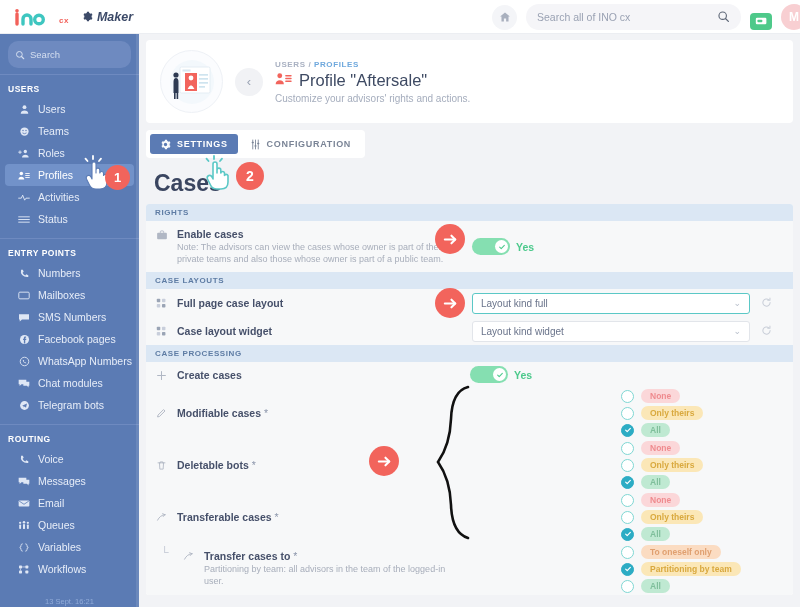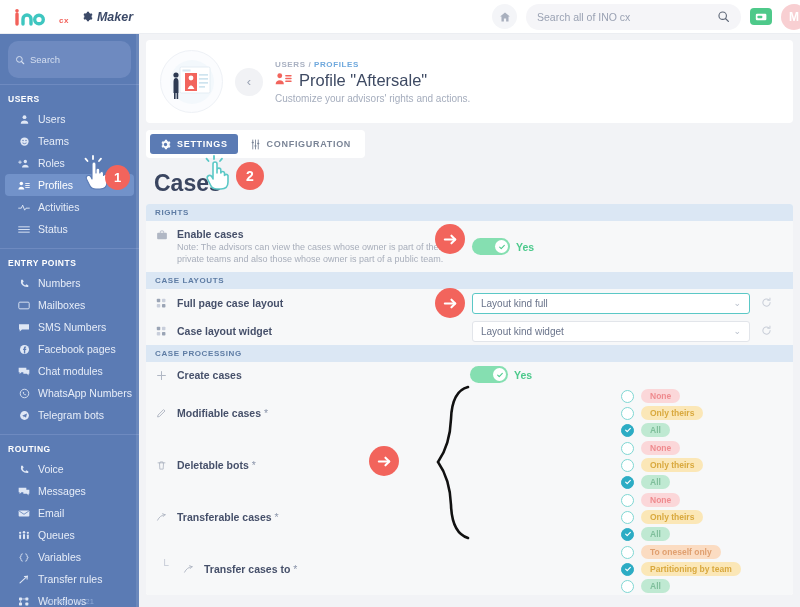--- a/index.html
+++ b/index.html
@@ -15,21 +15,21 @@
     position: absolute; top: 0; left: 0; width: 800px; height: 34px;
     background: #ffffff; display: flex; align-items: center;
     border-bottom: 1px solid #eceef2; z-index: 20;
   }
   .logo-wrap { display: flex; align-items: center; margin-left: 14px; }
   .logo-mark { display:flex; align-items: flex-end; height: 18px; }
   .logo-cx { font-size: 8px; color: #f2615a; font-weight: 700; margin-left: 1px; letter-spacing: .5px; margin-top: 8px;}
   .maker { display: flex; align-items: center; margin-left: 13px; gap: 4px; }
   .maker-txt { font-size: 12.5px; color: #3c4a68; font-weight: 700; font-style: italic; }
   .gear { width: 11px; height: 11px; color:#3c4a68; }
-  .top-right { margin-left: auto; display: flex; align-items: center; gap: 9px; padding-right: 2px; }
+  .top-right { margin-left: auto; display: flex; align-items: flex-end; gap: 9px; padding-right: 2px; }
   .home-btn {
     width: 25px; height: 25px; border-radius: 50%; background: #f4f5f8;
     display: flex; align-items: center; justify-content: center;
   }
   .searchbox {
     width: 215px; height: 26px; border-radius: 13px; background: #f5f5f8;
     display: flex; align-items: center; padding: 0 11px;
   }
   .searchbox input {
     flex: 1; border: 0; background: transparent; outline: none;
@@ -47,21 +47,21 @@
     margin-right: -9px;
   }
 
   
   .sidebar {
     position: absolute; top: 34px; left: 0; width: 139px; height: 573px;
     background: #5b7bb4; overflow: hidden;
   }
   .sb-search-row { padding: 7px 8px 6px 8px; }
   .sb-search {
-    height: 37px; border-radius: 10px; background: #6e8ac0;
+    height: 27px; border-radius: 10px; background: #6e8ac0;
     display: flex; align-items: center; padding: 0 7px; gap: 5px;
   }
   .sb-search .ph { font-size: 9.5px; color: #d5dff0; }
   .sb-sep { height: 1px; background: #6e8ac0; }
   .sb-group-title {
     font-size: 8.5px; font-weight: 700; color: #ffffff;
     letter-spacing: .5px; padding: 9px 0 4px 8px;
   }
   .sb-item {
     display: flex; align-items: center; gap: 8px;
@@ -335,35 +335,35 @@
       <span class="ic">
         <svg width="11" height="11" viewBox="0 0 16 16">
             <circle cx="8" cy="8" r="6.6" fill="#dfe7f5"></circle>
             <path d="M9.1 5.6 H10.3 V3.7 H8.8 Q7.1 3.7 7.1 5.6 V6.9 H5.9 V8.7 H7.1 V13.8 H9.1 V8.7 H10.4 L10.7 6.9 H9.1 V6.1 Q9.1 5.6 9.1 5.6 Z" fill="#5b7bb4"></path>
           </svg>
       </span>
       <span>Facebook pages</span>
     </div>
     <div class="sb-item">
       <span class="ic">
-        <svg width="12" height="11" viewBox="0 0 18 16">
-            <path d="M1 2.5 H12.5 V9 H5.2 L2.4 11.6 V9 H1 Z" fill="#dfe7f5"></path>
-            <path d="M8 5.2 H17 V11.5 H15.8 V14 L13.4 11.5 H8 Z" fill="#dfe7f5"></path>
-          </svg>
-      </span>
-      <span>Chat modules</span>
-    </div>
-    <div class="sb-item">
-      <span class="ic">
         <svg width="11" height="11" viewBox="0 0 16 16">
             <circle cx="8" cy="8" r="6.2" stroke="#dfe7f5" stroke-width="1.3" fill="none"></circle>
             <path d="M5.6 5.4 Q5.2 7.4 6.9 9.1 Q8.6 10.8 10.6 10.4 L10 9 L8.8 9.4 Q7.7 8.7 7 7.6 L7.6 6.6 Z" fill="#dfe7f5"></path>
           </svg>
       </span>
       <span>WhatsApp Numbers</span>
+    </div>
+    <div class="sb-item">
+      <span class="ic">
+        <svg width="12" height="11" viewBox="0 0 18 16">
+            <path d="M1 2.5 H12.5 V9 H5.2 L2.4 11.6 V9 H1 Z" fill="#dfe7f5"></path>
+            <path d="M8 5.2 H17 V11.5 H15.8 V14 L13.4 11.5 H8 Z" fill="#dfe7f5"></path>
+          </svg>
+      </span>
+      <span>Chat modules</span>
     </div>
     <div class="sb-item">
       <span class="ic">
         <svg width="11" height="11" viewBox="0 0 16 16">
             <circle cx="8" cy="8" r="6.4" fill="#dfe7f5"></circle>
             <path d="M4.4 8.2 L11.6 5.2 L10.2 11.4 L8 9.6 L6.6 10.8 L6.6 8.9 Z" fill="#5b7bb4"></path>
           </svg>
       </span>
       <span>Telegram bots</span>
     </div>
@@ -411,29 +411,20 @@
       <span>Queues</span>
     </div>
     <div class="sb-item">
       <span class="ic">
         <svg width="12" height="11" viewBox="0 0 18 16">
             <path d="M6.5 2.5 Q4.5 2.5 4.5 5 Q4.5 8 2.6 8 Q4.5 8 4.5 11 Q4.5 13.5 6.5 13.5" stroke="#dfe7f5" stroke-width="1.3" fill="none" stroke-linecap="round"></path>
             <path d="M11.5 2.5 Q13.5 2.5 13.5 5 Q13.5 8 15.4 8 Q13.5 8 13.5 11 Q13.5 13.5 11.5 13.5" stroke="#dfe7f5" stroke-width="1.3" fill="none" stroke-linecap="round"></path>
           </svg>
       </span>
       <span>Variables</span>
-    </div>
-    <div class="sb-item">
-      <span class="ic">
-        <svg width="12" height="11" viewBox="0 0 18 16">
-            <path d="M3 13 L14 3" stroke="#dfe7f5" stroke-width="1.6" stroke-linecap="round"></path>
-            <path d="M14 3 L9.6 3.4 M14 3 L13.6 7.4" stroke="#dfe7f5" stroke-width="1.6" stroke-linecap="round"></path>
-          </svg>
-      </span>
-      <span>Transfer rules</span>
     </div>
     <div class="sb-item">
       <span class="ic">
         <svg width="12" height="11" viewBox="0 0 18 16">
             <rect x="1.5" y="2" width="4.5" height="4.5" rx="1" fill="#dfe7f5"></rect>
             <rect x="11" y="2" width="4.5" height="4.5" rx="1" fill="#dfe7f5"></rect>
             <rect x="1.5" y="9.5" width="4.5" height="4.5" rx="1" fill="#dfe7f5"></rect>
             <rect x="11" y="9.5" width="4.5" height="4.5" rx="1" fill="#dfe7f5"></rect>
             <path d="M6 4.2 H11 M3.7 6.5 V9.5" stroke="#dfe7f5" stroke-width="1.1"></path>
           </svg>
@@ -736,20 +727,21 @@
             <svg width="11" height="11" viewBox="0 0 14 14">
                 <path d="M2 10.4 Q5 4 11.4 3.4" stroke="#b0b7c4" stroke-width="1.2" fill="none" stroke-linecap="round"></path>
                 <path d="M11.4 3.4 L8.4 2.2 M11.4 3.4 L9.2 5.8" stroke="#b0b7c4" stroke-width="1.2" fill="none" stroke-linecap="round"></path>
               </svg>
           </span>
           <div>
             <div class="row-title">
               <span>Transfer cases to</span>
               <span class="star">*</span>
             </div>
+            <div class="row-note">Partitioning by team: all advisors in the team of the logged-in user.</div>
           </div>
         </div>
         <div class="ctrl" style="left:475px">
           <div class="radios">
             <div class="radio-row">
               <span class="radio"></span>
               <span class="pill self">To oneself only</span>
             </div>
             <div class="radio-row">
               <span class="radio sel">

